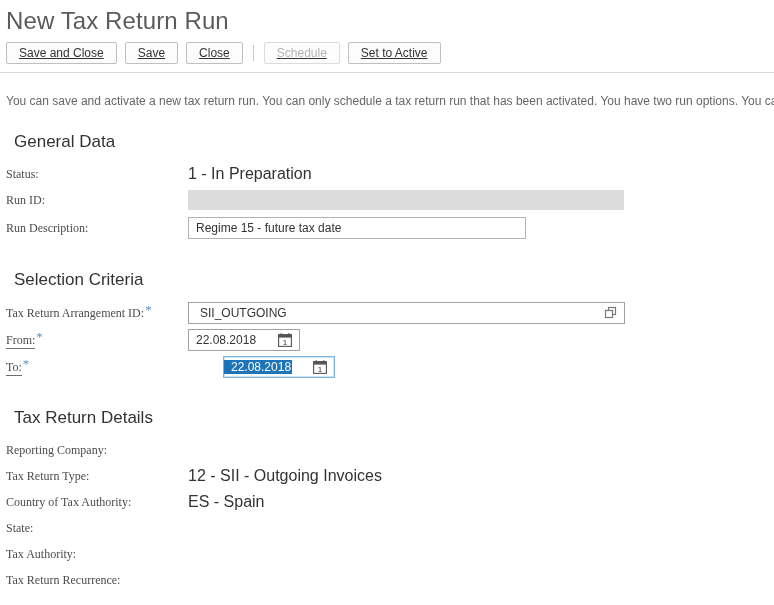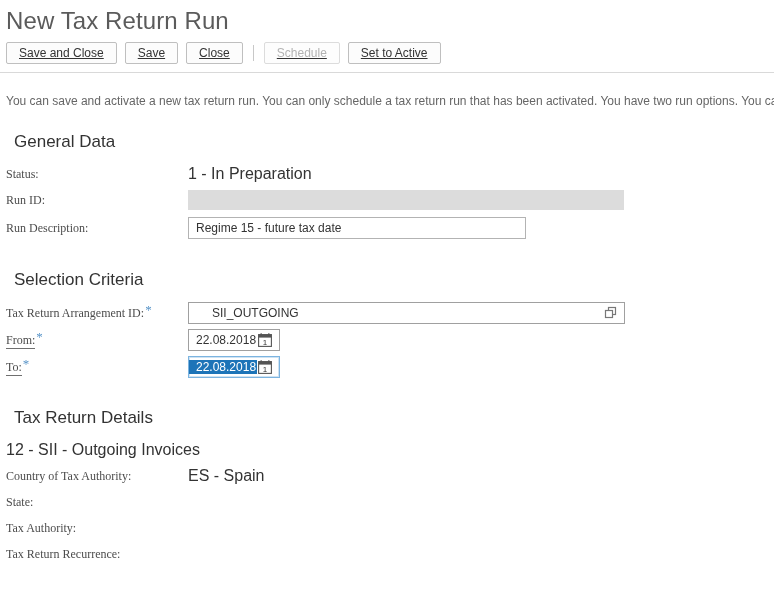--- a/index.html
+++ b/index.html
@@ -152,37 +152,37 @@
     color: #333333;
   }
   .vh-input {
     width: 437px;
     height: 22px;
     background: #ffffff;
     border: 1px solid #a0a0a0;
     box-sizing: border-box;
     display: flex;
     align-items: center;
-    padding-left: 23px;
+    padding-left: 11px;
     font-size: 12px;
     color: #333333;
     position: relative;
   }
   .vh-input .vh-text { flex: 1; }
   .vh-icon {
     width: 16px;
     height: 16px;
     margin-right: 5px;
     flex: 0 0 16px;
     position: relative;
     cursor: pointer;
   }
 
   .date-field {
-    width: 92px;
+    width: 112px;
     height: 22px;
     background: #ffffff;
     border: 1px solid #a0a0a0;
     box-sizing: border-box;
     display: flex;
     align-items: center;
     font-size: 12px;
     color: #333333;
   }
   .date-field.focused {
@@ -210,21 +210,21 @@
     flex: 0 0 14px;
     cursor: pointer;
   }
 
   
   .row-status  { height: 24px; }
   .row-runid   { height: 26px; }
   .row-rundesc { height: 30px; }
   .row-arr     { height: 28px; }
   .row-from    { height: 26px; }
-  .row-to      { height: 28px; }
+  .row-to      { height: 28px; gap: 35px; }
   .row-det     { height: 26px; }
 </style>
 </head>
 <body>
 
 <h1 class="page-title">New Tax Return Run</h1>
 
 <div class="toolbar">
   <button class="tb-btn">Save and Close</button>
   <button class="tb-btn">Save</button>
@@ -312,22 +312,27 @@
         </svg>
       </span>
     </div>
   </div>
 
 </div>
 
 <h2 class="section-title sec-details">Tax Return Details</h2>
 <div class="form">
 
-
-  <div class="row row-det">
+  <div class="row row-det">
+    <div class="label">Reporting Company:</div>
+    <div class="value"></div>
+  </div>
+
+  <div class="row row-det">
+    <div class="label">Tax Return Type:</div>
     <div class="value">12 - SII - Outgoing Invoices</div>
   </div>
 
   <div class="row row-det">
     <div class="label">Country of Tax Authority:</div>
     <div class="value">ES - Spain</div>
   </div>
 
   <div class="row row-det">
     <div class="label">State:</div>

